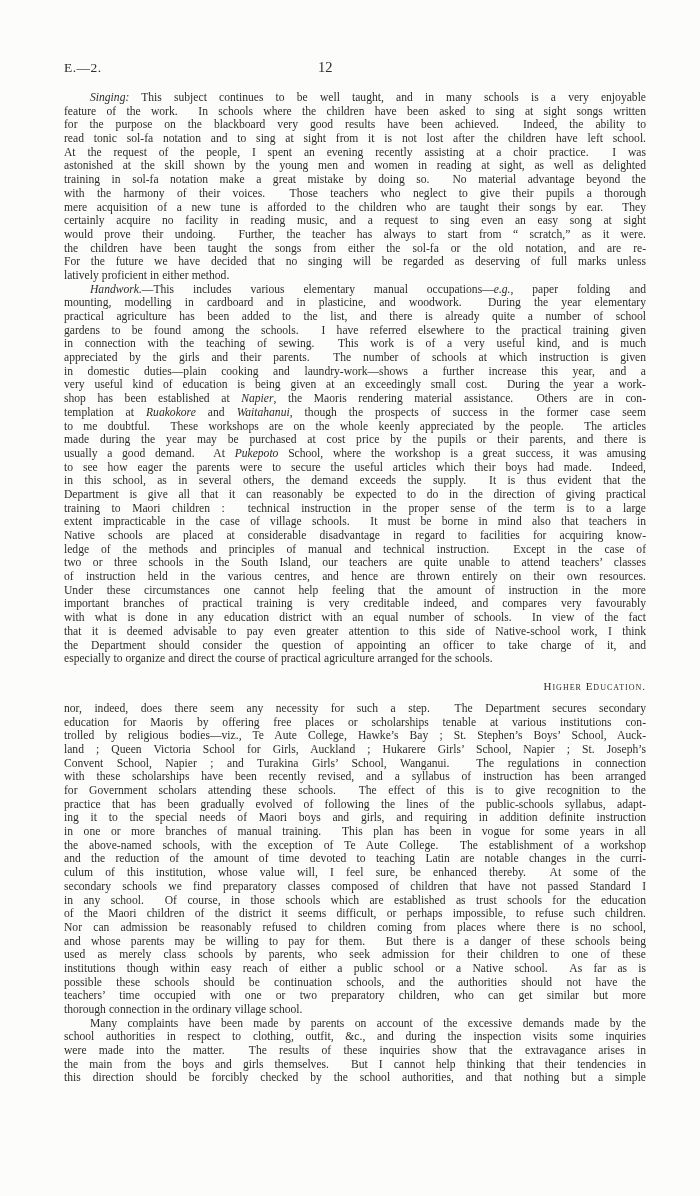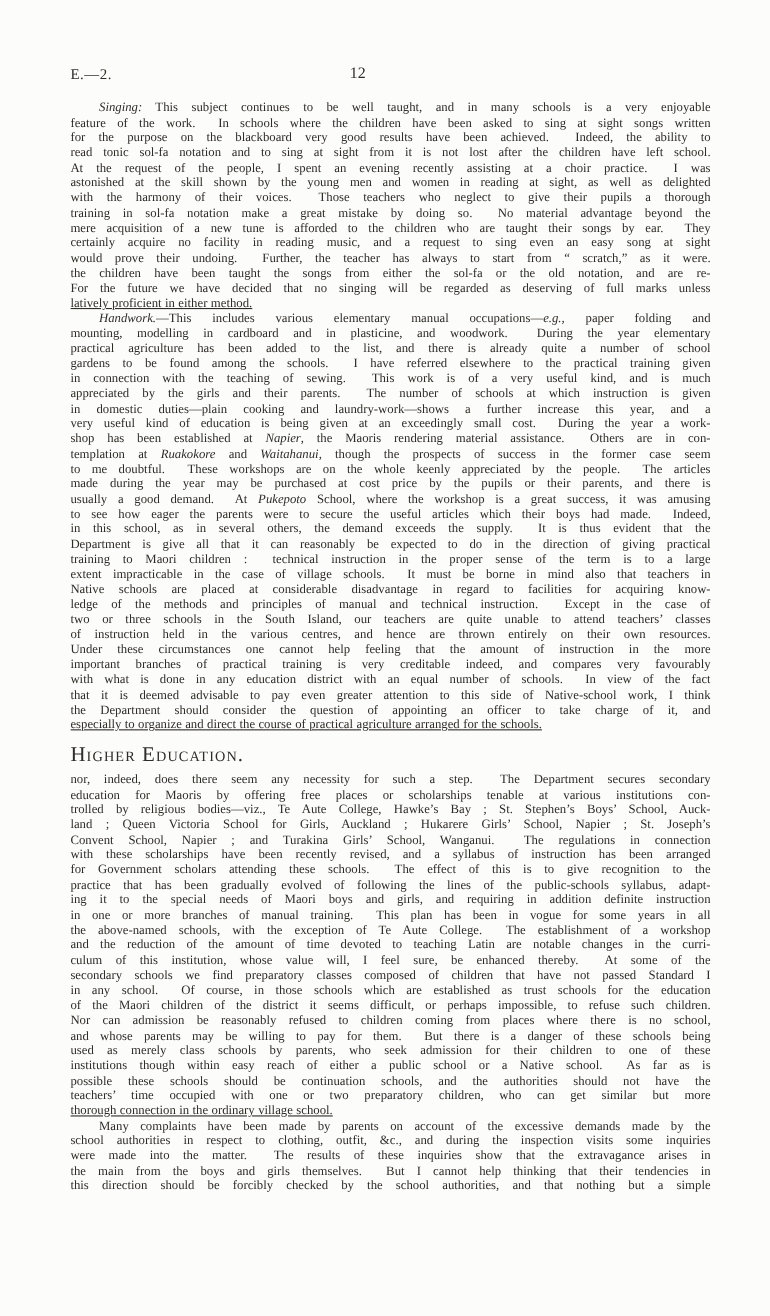--- a/index.html
+++ b/index.html
@@ -31,27 +31,27 @@
     font-size:11.6px;
     line-height:13.7px;
     height:13.7px;
     text-align:justify;
     text-align-last:justify;
     word-spacing:0.2px;
     white-space:nowrap;
   }
   .line { white-space:normal; overflow:hidden; }
   .line.first { text-indent:26px; }
-  .line.para-end { text-align-last:left;text-decoration:underline; }
+  .line.para-end { text-align-last:left; }
   .line i { font-style:italic; }
   .section-heading {
     margin:14px 0 9px 0;
-    text-align:left;
+    text-align:right;
     font-variant:small-caps;
-    font-size:19px;
+    font-size:11px;
     line-height:13px;
     letter-spacing:1px;
   }
 </style>
 </head>
 <body>
 
 <div class="page">
   <div class="content">
     <div class="running-head">
@@ -59,22 +59,22 @@
       <span class="page-number">12</span>
     </div>
     <div class="doc-body">
         <div class="paragraph">
           <div class="line first"><i>Singing:</i> This subject continues to be well taught, and in many schools is a very enjoyable</div>
           <div class="line">feature of the work.&nbsp; In schools where the children have been asked to sing at sight songs written</div>
           <div class="line">for the purpose on the blackboard very good results have been achieved.&nbsp; Indeed, the ability to</div>
           <div class="line">read tonic sol-fa notation and to sing at sight from it is not lost after the children have left school.</div>
           <div class="line">At the request of the people, I spent an evening recently assisting at a choir practice.&nbsp; I was</div>
           <div class="line">astonished at the skill shown by the young men and women in reading at sight, as well as delighted</div>
+          <div class="line">training in sol-fa notation make a great mistake by doing so.&nbsp; No material advantage beyond the</div>
           <div class="line">with the harmony of their voices.&nbsp; Those teachers who neglect to give their pupils a thorough</div>
-          <div class="line">training in sol-fa notation make a great mistake by doing so.&nbsp; No material advantage beyond the</div>
           <div class="line">mere acquisition of a new tune is afforded to the children who are taught their songs by ear.&nbsp; They</div>
           <div class="line">certainly acquire no facility in reading music, and a request to sing even an easy song at sight</div>
           <div class="line">would prove their undoing.&nbsp; Further, the teacher has always to start from “&nbsp;scratch,” as it were.</div>
           <div class="line">the children have been taught the songs from either the sol-fa or the old notation, and are re-</div>
           <div class="line">For the future we have decided that no singing will be regarded as deserving of full marks unless</div>
           <div class="line para-end">latively proficient in either method.</div>
         </div>
         <div class="paragraph">
           <div class="line first"><i>Handwork.</i>—This includes various elementary manual occupations—<i>e.g.</i>, paper folding and</div>
           <div class="line">mounting, modelling in cardboard and in plasticine, and woodwork.&nbsp; During the year elementary</div>

